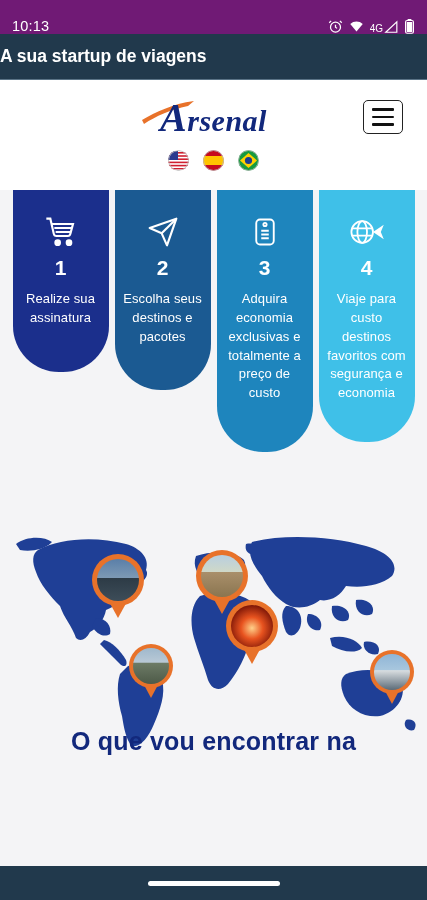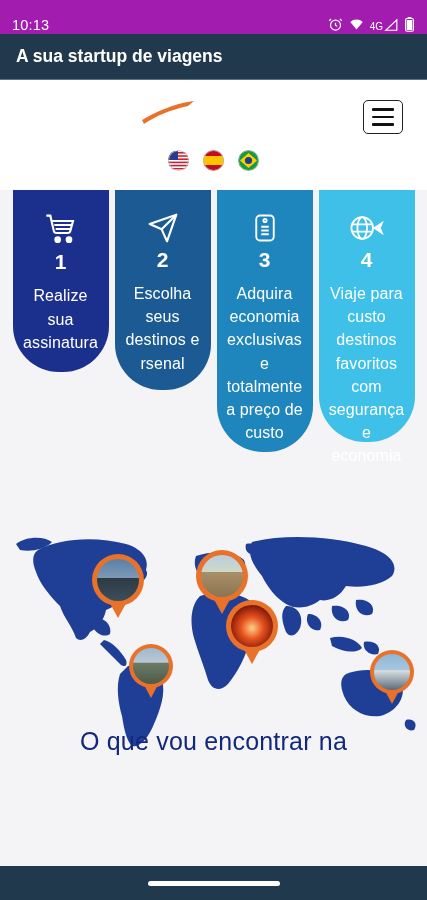--- a/index.html
+++ b/index.html
@@ -12,39 +12,39 @@
   .phone {
     position: relative;
     width: 427px; height: 900px;
     background: #f4f4f6;
     display: flex; flex-direction: column;
   }
 
   
   .statusbar {
     height: 34px;
-    background: #a21caf;
+    background: #701a75;
     color: #ffffff;
-    display: flex; align-items: flex-start;
-    padding: 17px 12px;
+    display: flex; align-items: flex-end;
+    padding: 0 12px;
     font-size: 14px;
     flex: 0 0 34px;
   }
   .statusbar .clock { font-size: 14.5px; letter-spacing: .2px; }
   .statusbar .spacer { flex: 1; }
   .statusbar .icons { display: flex; align-items: center; gap: 6px; }
   .statusbar .icons svg { display: block; }
 
   
   .titlebar {
     flex: 0 0 46px;
     background: #21394c;
     color: #ffffff;
     display: flex; align-items: center;
-    padding: 0 16px;
+    padding: 0 0;
     font-size: 17.5px;
     font-weight: bold;
     border-bottom: 1px solid #5a7386;
   }
 
   
   .content {
     flex: 1 1 auto;
     overflow: hidden;
     position: relative;
@@ -123,21 +123,21 @@
     color: #ffffff;
     text-align: center;
     padding: 22px 8px 18px;
     display: flex; flex-direction: column; align-items: center;
   }
   .step .ic { height: 40px; display:flex; align-items:center; justify-content:center; }
   .step .num {
     font-size: 21px; font-weight: bold; margin-top: 4px; margin-bottom: 10px;
   }
   .step .txt {
-    font-size: 16px; line-height: 1.45; font-weight: 500;
+    font-size: 13px; line-height: 1.45; font-weight: 500;
     letter-spacing: .1px;
   }
   .step-1 { background: #1b2f8c; height: 182px; }
   .step-2 { background: #1b5a92; height: 200px; }
   .step-3 { background: #1e85bd; height: 262px; }
   .step-4 { background: #3fc0e8; height: 252px; }
 
   
   .map-section {
     position: relative;
@@ -179,21 +179,21 @@
   .ph-rome { background: linear-gradient(#b8cfe0 0%, #cfd8c8 40%, #a98f6a 41%, #8a7550 100%); }
   .ph-rio { background: radial-gradient(circle at 50% 55%, #ffd08a 0%, #e8531f 35%, #7a1406 75%, #2a0a04 100%); }
   .ph-paris { background: linear-gradient(#9fb8cc 0%, #b9c9d6 40%, #6d7b66 41%, #4d5a48 100%); }
   .ph-syd { background: linear-gradient(#8fb5d6 0%, #a8c7de 45%, #d8dde0 46%, #5b6b78 100%); }
 
   .section-title {
     position: absolute;
     left: 0; right: 0; bottom: 18px;
     text-align: center;
     color: #12287c;
-    font-weight: normal;
+    font-weight: bold;
     font-size: 25px;
     letter-spacing: .2px;
   }
 
   
   .navbar {
     flex: 0 0 34px;
     background: #21394c;
     display: flex; align-items: center; justify-content: center;
   }
@@ -243,20 +243,23 @@
     <span>A sua startup de viagens</span>
   </div>
 
   <div class="content">
 
     <div class="site-header">
       <div class="logo-wrap">
         <svg class="logo-swoosh" viewBox="0 0 60 28">
           <path d="M4 22 C 18 14, 34 6, 56 3 L 50 8 C 32 12, 18 18, 6 26 Z" fill="#e8722a"></path>
         </svg>
+        <div class="logo">
+          <span class="big">A</span><span>rsenal</span>
+        </div>
         <div class="hamburger">
           <span></span>
           <span></span>
           <span></span>
         </div>
       </div>
       <div class="flags">
         <span class="flag">
           <svg width="21" height="21" viewBox="0 0 21 21">
             <circle cx="10.5" cy="10.5" r="10.5" fill="#ffffff"></circle>
@@ -306,21 +309,21 @@
       </div>
 
       <div class="step step-2">
         <div class="ic">
           <svg width="32" height="32" viewBox="0 0 24 24" fill="none" stroke="#fff" stroke-width="1.6" stroke-linejoin="round">
             <path d="M22 2 L11 13"></path>
             <path d="M22 2 L15 22 L11 13 L2 9 Z"></path>
           </svg>
         </div>
         <div class="num">2</div>
-        <div class="txt">Escolha seus destinos e rsenal</div>
+        <div class="txt">Escolha seus destinos e pacotes</div>
       </div>
 
       <div class="step step-3">
         <div class="ic">
           <svg width="30" height="32" viewBox="0 0 24 24" fill="none" stroke="#fff" stroke-width="1.5">
             <path d="M8 2h8a3 3 0 0 1 3 3v14a3 3 0 0 1-3 3H8a3 3 0 0 1-3-3V5a3 3 0 0 1 3-3z"></path>
             <circle cx="12" cy="6" r="1.3"></circle>
             <path d="M9 11h6M9 14h6M9 17h6"></path>
           </svg>
         </div>

